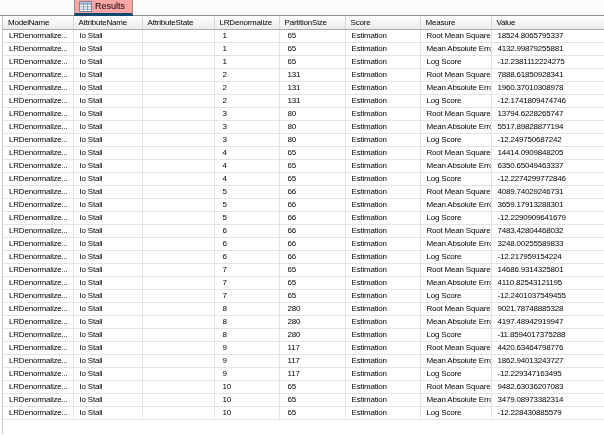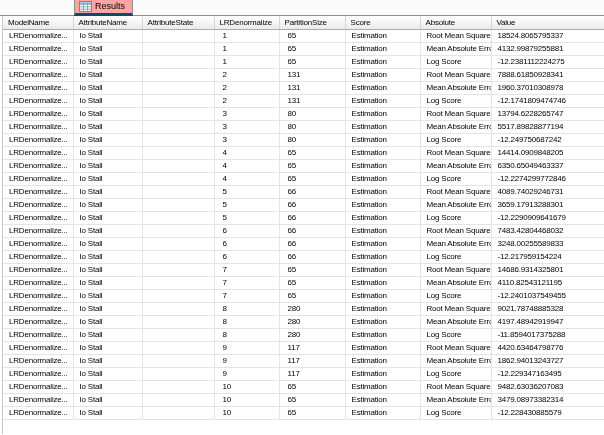--- a/index.html
+++ b/index.html
@@ -93,21 +93,21 @@
         <col style="width:113px">
     </colgroup>
     <thead>
       <tr>
         <th>ModelName</th>
         <th>AttributeName</th>
         <th>AttributeState</th>
         <th>LRDenormalize</th>
         <th>PartitionSize</th>
         <th>Score</th>
-        <th>Absolute</th>
+        <th>Measure</th>
         <th>Value</th>
       </tr>
     </thead>
     <tbody>
   <tr>
     <td>LRDenormalize...</td>
     <td>Io Stall</td>
     <td></td>
     <td class="num">1</td>
     <td class="num">65</td>

